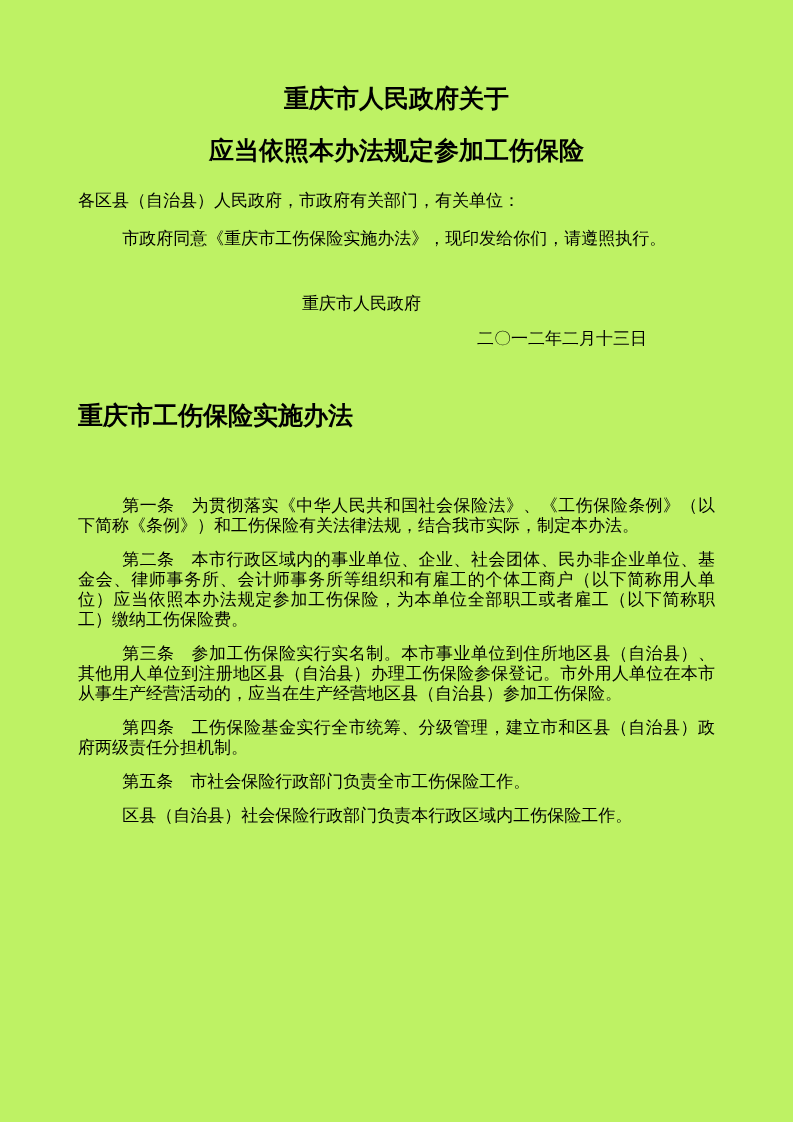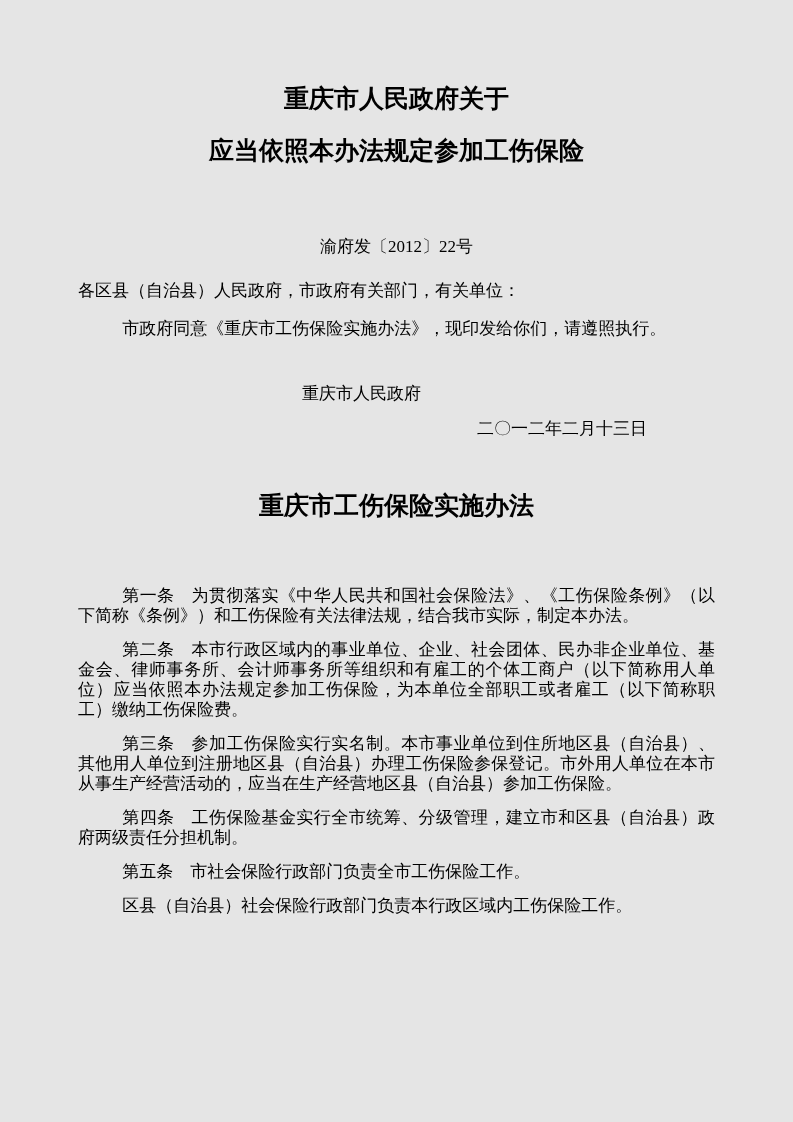--- a/index.html
+++ b/index.html
@@ -1,21 +1,21 @@
 <!DOCTYPE html>
 <html><head>
 <meta charset="utf-8">
 <style>
   html, body { margin: 0; padding: 0; background: #ffffff; }
   .page {
     position: relative;
     width: 793px;
     height: 1122px;
     margin: 0 auto;
-    background: #e5e5e5;
+    background: #bef264;
     color: #000000;
     font-family: "Liberation Serif", "DejaVu Serif", serif;
     font-size: 17px;
     line-height: 20px;
     overflow: hidden;
     box-sizing: border-box;
   }
   .content { padding: 0 78px; box-sizing: border-box; }
 
   .title-line {
@@ -50,21 +50,20 @@
     margin-top: 15px;
     text-align: right;
     padding-right: 68px;
   }
 
   .reg-title {
     margin-top: 51px;
     font-size: 25px;
     line-height: 32px;
     font-weight: bold;
-    text-align: center;
   }
 
   .chapter {
     margin-top: 53px;
     font-size: 18px;
     line-height: 24px;
     font-weight: bold;
     text-align: center;
   }
 
@@ -82,21 +81,20 @@
 <body>
 
 <div class="page">
   <div class="content">
 
     <div class="notice-title">
       <div class="title-line t1">重庆市人民政府关于</div>
       <div class="title-line t2">应当依照本办法规定参加工伤保险</div>
     </div>
 
-    <div class="doc-number">渝府发〔2012〕22号</div>
 
     <div class="salutation">各区县（自治县）人民政府，市政府有关部门，有关单位：</div>
 
     <p class="notice-body">市政府同意《重庆市工伤保险实施办法》，现印发给你们，请遵照执行。</p>
 
     <div class="signature">重庆市人民政府</div>
 
     <div class="sign-date">二〇一二年二月十三日</div>
 
     <div class="reg-title">重庆市工伤保险实施办法</div>

